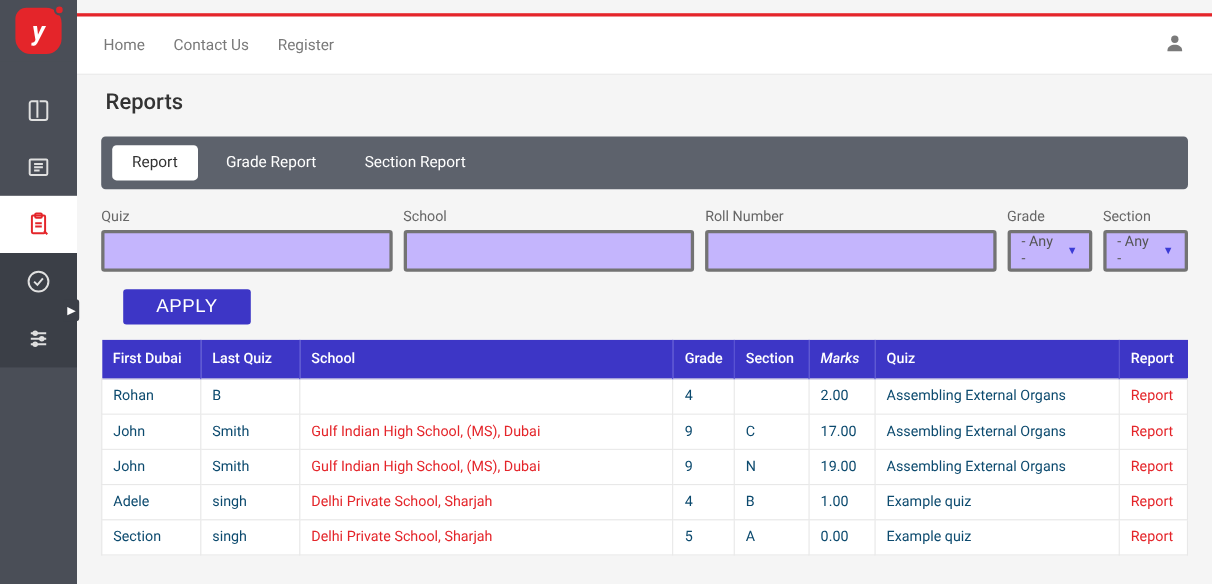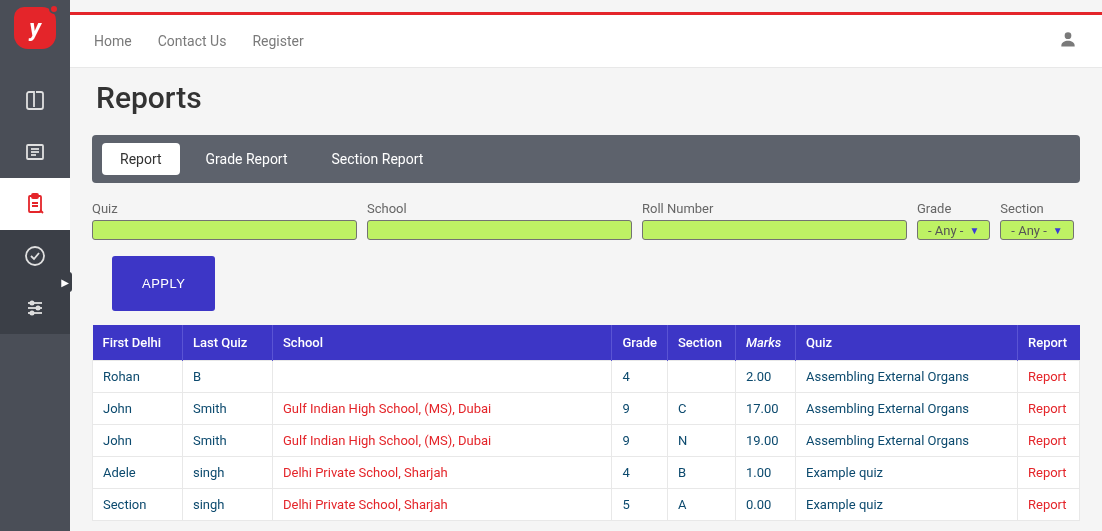--- a/index.html
+++ b/index.html
@@ -94,21 +94,21 @@
 .user-icon { color: #7a7a7a; }
 .user-icon svg { width: 20px; height: 20px; }
 
 .main {
   position: absolute;
   left: 70px; right: 0; top: 56px; bottom: 0;
   padding: 24px 22px 0 22px;
   overflow: hidden;
 }
 .page-title {
-  font-size: 30px;
+  font-size: 20px;
   color: #333;
   font-weight: 500;
   margin-bottom: 20px;
   padding-left: 4px;
 }
 .tabs {
   background: #5d626c;
   border-radius: 4px;
   padding: 8px 10px;
   display: flex;
@@ -129,45 +129,45 @@
 }
 
 .filters {
   display: flex;
   gap: 10px;
   margin-bottom: 16px;
 }
 .filter-col { display: flex; flex-direction: column; gap: 4px; }
 .filter-col label { font-size: 13px; color: #666; }
 .filter-col input, .filter-col .select {
-  height: 20px;
-  border: 1px solid #737373;
-  background: #bef264;
+  height: 38px;
+  border: 3px solid #737373;
+  background: #c4b5fd;
   border-radius: 3px;
   padding: 0 10px;
   font-size: 13px;
   color: #555;
 }
 .filter-col .select {
   display: flex; align-items: center; justify-content: space-between;
   gap: 6px; min-width: 58px;
 }
 .filter-col .select .caret { color: #3b3bd6; font-size: 10px; }
 .col-quiz { width: 265px; }
 .col-school { width: 265px; }
 .col-roll { width: 265px; }
 .col-grade { }
 .col-section { }
 
 .apply-btn {
   background: #3d36c6;
   color: #fff;
   border: none;
-  padding: 20px 30px;
-  font-size: 13px;
+  padding: 6px 30px;
+  font-size: 17px;
   letter-spacing: 0.5px;
   border-radius: 3px;
   cursor: pointer;
   margin-left: 20px;
   margin-bottom: 14px;
 }
 
 .table {
   width: 100%;
   border-collapse: collapse;
@@ -301,21 +301,21 @@
         <span class="caret">▼</span>
       </div>
     </div>
   </div>
 
   <button class="apply-btn">APPLY</button>
 
   <table class="table">
     <thead>
       <tr>
-        <th class="col-first">First Delhi</th>
+        <th class="col-first">First Dubai</th>
         <th class="col-last">Last Quiz</th>
         <th class="col-schoolc">School</th>
         <th class="col-gradec">Grade</th>
         <th class="col-sectionc">Section</th>
         <th class="col-marks">Marks</th>
         <th class="col-quizc">Quiz</th>
         <th class="col-report">Report</th>
       </tr>
     </thead>
     <tbody id="tbody">

